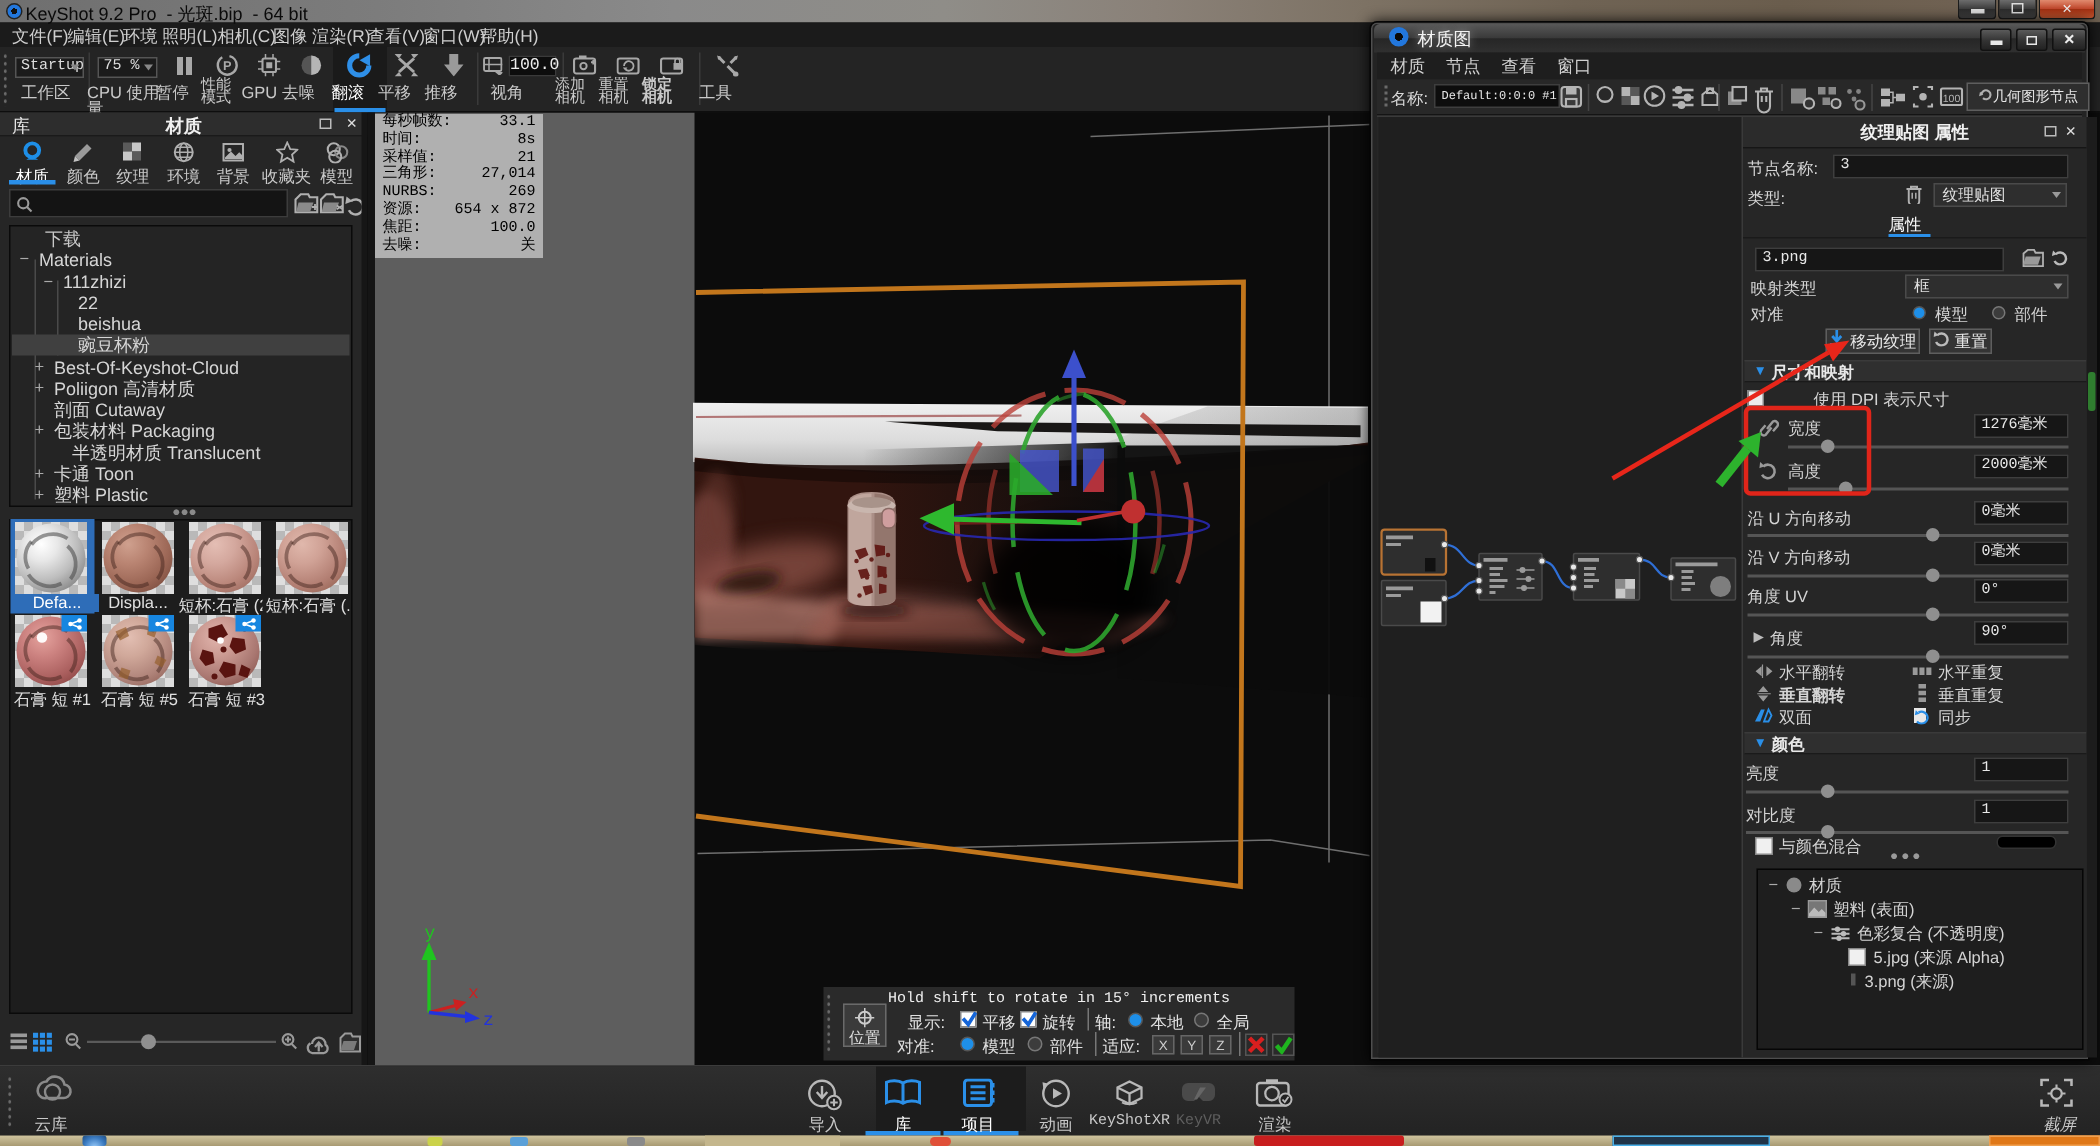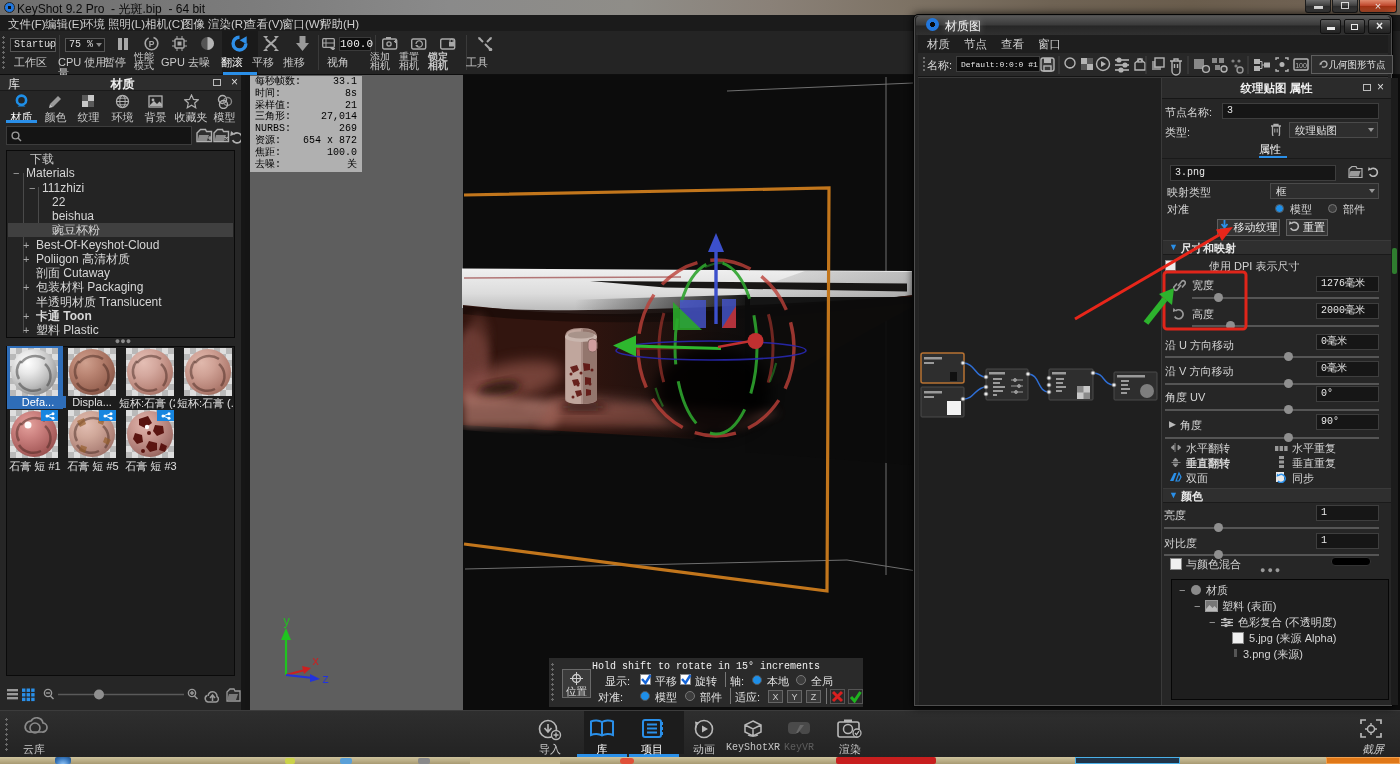--- a/index.html
+++ b/index.html
@@ -326,25 +326,25 @@
           <span style="position:absolute;left:28px;top:0;">Poliigon 高清材质</span>
         </div>
         <div class="trow" style="top:115.0px;">
           <span style="position:absolute;left:28px;top:0;">剖面 Cutaway</span>
         </div>
         <div class="trow" style="top:129.2px;">
           <span class="pm" style="left:15px;">+</span>
           <span style="position:absolute;left:28px;top:0;">包装材料 Packaging</span>
         </div>
         <div class="trow" style="top:143.5px;">
-          <span style="position:absolute;left:28px;top:0;">半透明材质 Translucent</span>
+          <span style="position:absolute;left:40px;top:0;">半透明材质 Translucent</span>
         </div>
         <div class="trow" style="top:157.8px;">
           <span class="pm" style="left:15px;">+</span>
-          <span style="position:absolute;left:28px;top:0;font-weight:bold;">卡通 Toon</span>
+          <span style="position:absolute;left:28px;top:0;">卡通 Toon</span>
         </div>
         <div class="trow" style="top:172.0px;">
           <span class="pm" style="left:15px;">+</span>
           <span style="position:absolute;left:28px;top:0;">塑料 Plastic</span>
         </div>
       </div>
   <div class="abs" style="left:108px;top:264px;width:30px;height:6px;">
         <span style="display:block;width:30px;text-align:center;color:#8a8a8a;font-size:9px;line-height:5px;">●●●</span>
       </div>
   <div class="abs" id="thumbs" style="left:6px;top:271px;width:229px;height:330px;background:#1d1d1d;border:1px solid #0a0a0a;">

